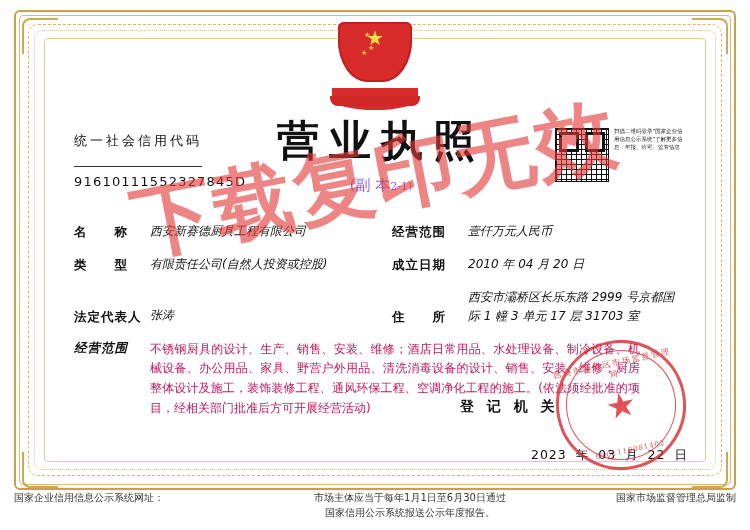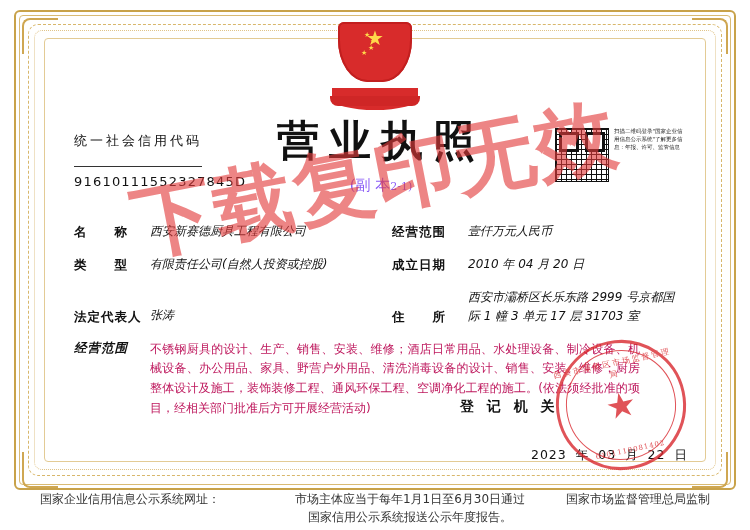--- a/index.html
+++ b/index.html
@@ -373,24 +373,24 @@
     line-height: 1.25;
   }
 
   
   .footer {
     position: absolute;
     left: 14px;
     right: 14px;
     bottom: 6px;
     height: 34px;
-    font-size: 12px;
+    font-size: 10px;
     color: #333;
     display: flex;
-    justify-content: center;
+    justify-content: space-between;
     align-items: flex-start;
   }
   .footer .f-left { width: 250px; line-height: 1.5; }
   .footer .f-center { width: 240px; text-align: center; line-height: 1.5; }
   .footer .f-right { width: 180px; text-align: right; line-height: 1.5; }
 </style>
 </head>
 <body>
 
 <div id="license">

